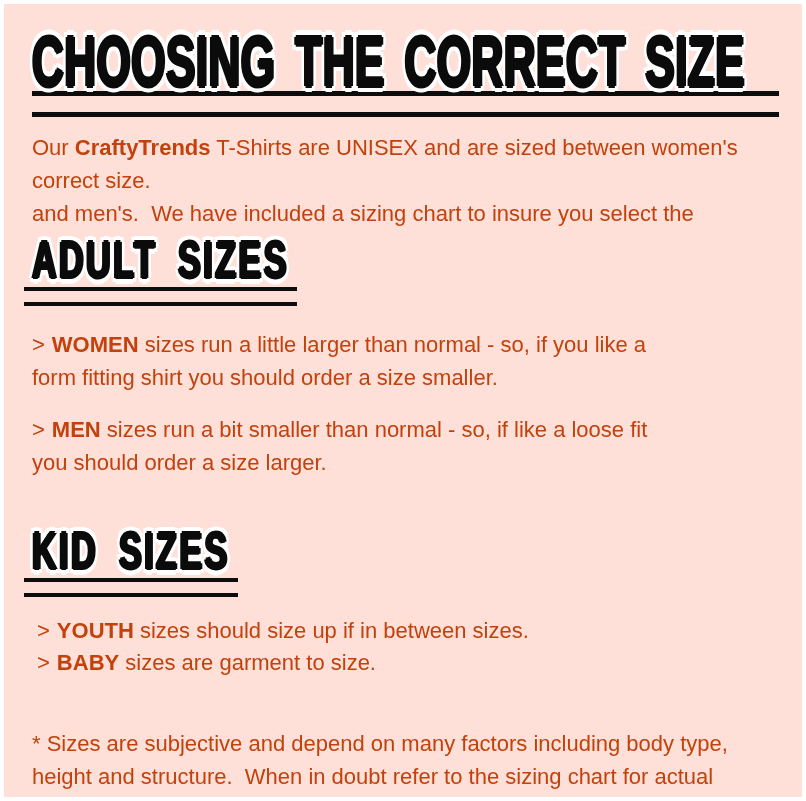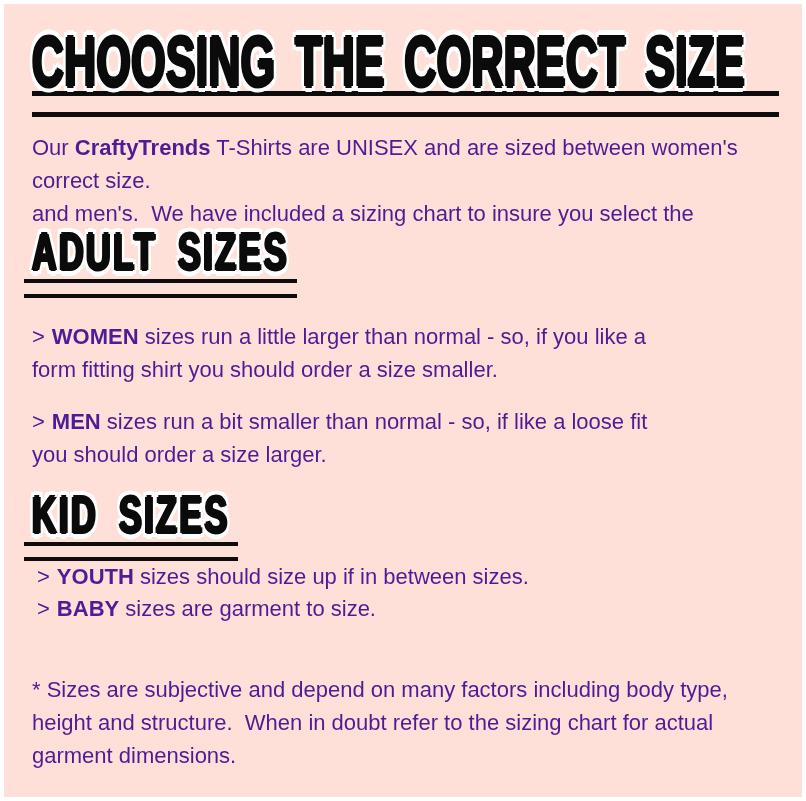--- a/index.html
+++ b/index.html
@@ -53,31 +53,31 @@
   .h2-rule {
     margin-top: 2px;
     margin-left: -8px;
     width: calc(100% + 16px);
     height: 11px;
     border-top: 4px solid #0d0d0d;
     border-bottom: 4px solid #0d0d0d;
   }
 
   
-  .para { color: #4c1d95; font-size: 22px; }
+  .para { color: #c2410c; font-size: 22px; }
   .para .line { white-space: pre; line-height: 33px; }
   .kid-list .line { line-height: 32px; }
   .bold { font-weight: bold; }
   .marker { margin-right: 7px; }
   .intro { margin-top: 14px; }
   .bullets-adult-1 { margin-top: 22px; }
   .bullets-adult-2 { margin-top: 19px; }
-  .heading-adult { margin-top: 0px; }
-  .heading-kid { margin-top: 22px; text-decoration: underline; }
-  .kid-list { margin-top: 0; padding-left: 5px; }
+  .heading-adult { margin-top: 8px; }
+  .heading-kid { margin-top: 50px; text-decoration: underline; }
+  .kid-list { margin-top: 18px; padding-left: 5px; }
   .footnote { margin-top: 48px; }
 </style>
 </head>
 <body>
 
 <div class="panel">
 
   <div class="h1-row">
     <span class="deco-text">CHOOSING THE CORRECT SIZE</span>
   </div>

